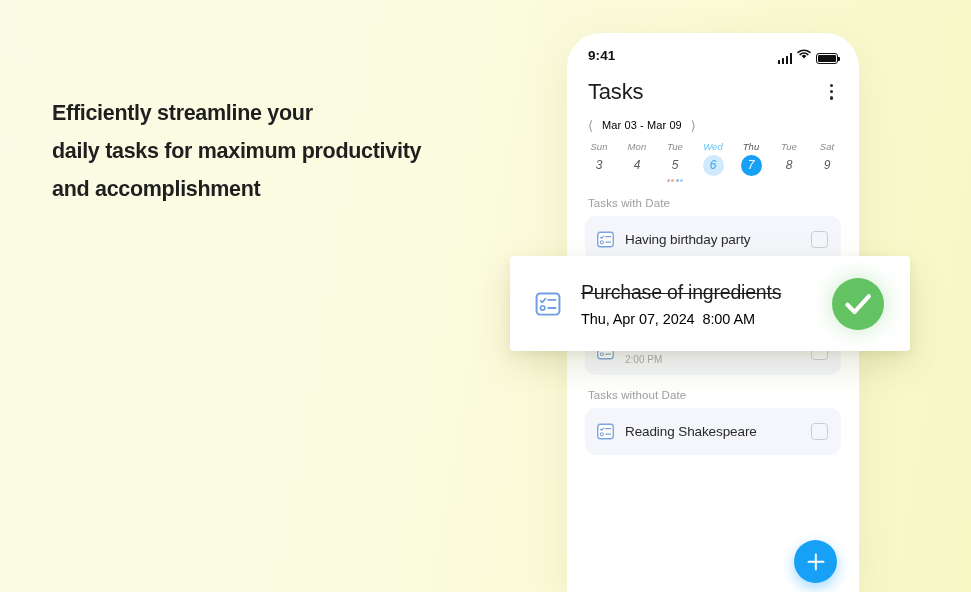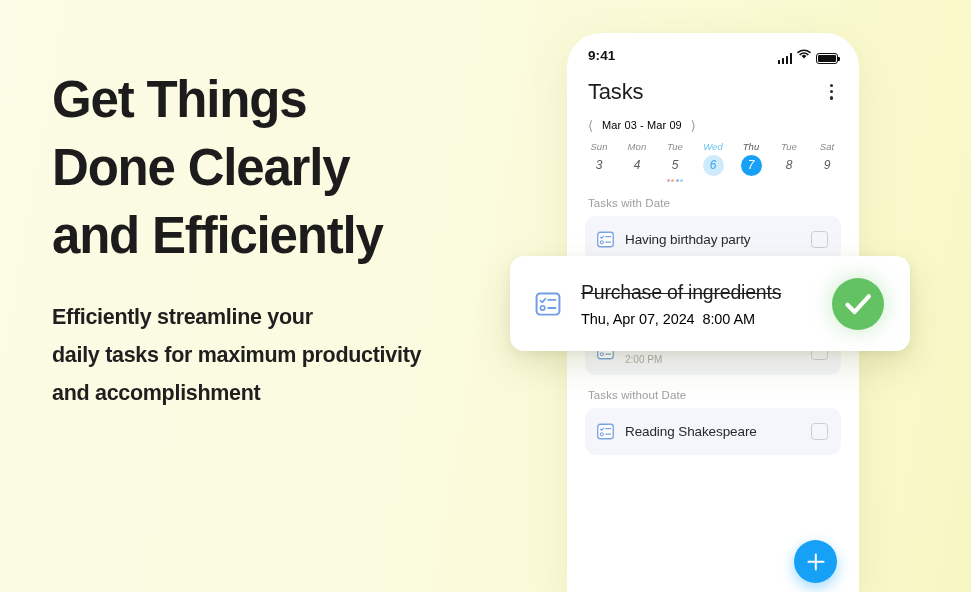--- a/index.html
+++ b/index.html
@@ -241,21 +241,21 @@
   .fab::after  { width:2.4px; height:17px; }
 
   
   .floatcard {
     position: absolute;
     left: 510px;
     top: 256px;
     width: 400px;
     height: 95px;
     background: #ffffff;
-    border-radius: 14px;
+    border-radius: 4px;
     box-shadow: 0 14px 34px rgba(120,120,50,0.18), 0 3px 10px rgba(120,120,50,0.10);
     display: flex;
     align-items: center;
     padding: 0 26px 0 24px;
     box-sizing: border-box;
   }
   .floatcard .fglyph { flex: 0 0 auto; width: 28px; height: 28px; }
   .floatcard .ftext { flex: 1; padding-left: 19px; min-width:0; }
   .ftitle {
     font-size: 19.5px;
@@ -279,23 +279,20 @@
     position: relative;
   }
   .checkcircle svg { position:absolute; left:0; top:0; }
 </style>
 </head>
 <body>
 
 <div id="stage">
 
   <div class="copy">
-    <h1 class="headline">Get Things
-Done Clearly
-and Efficiently</h1>
     <p class="subhead">Efficiently streamline your
 daily tasks for maximum productivity
 and accomplishment</p>
   </div>
 
   <div class="phone">
 
     <div class="statusbar">
       <div class="clock">9:41</div>
       <div class="status-icons">

